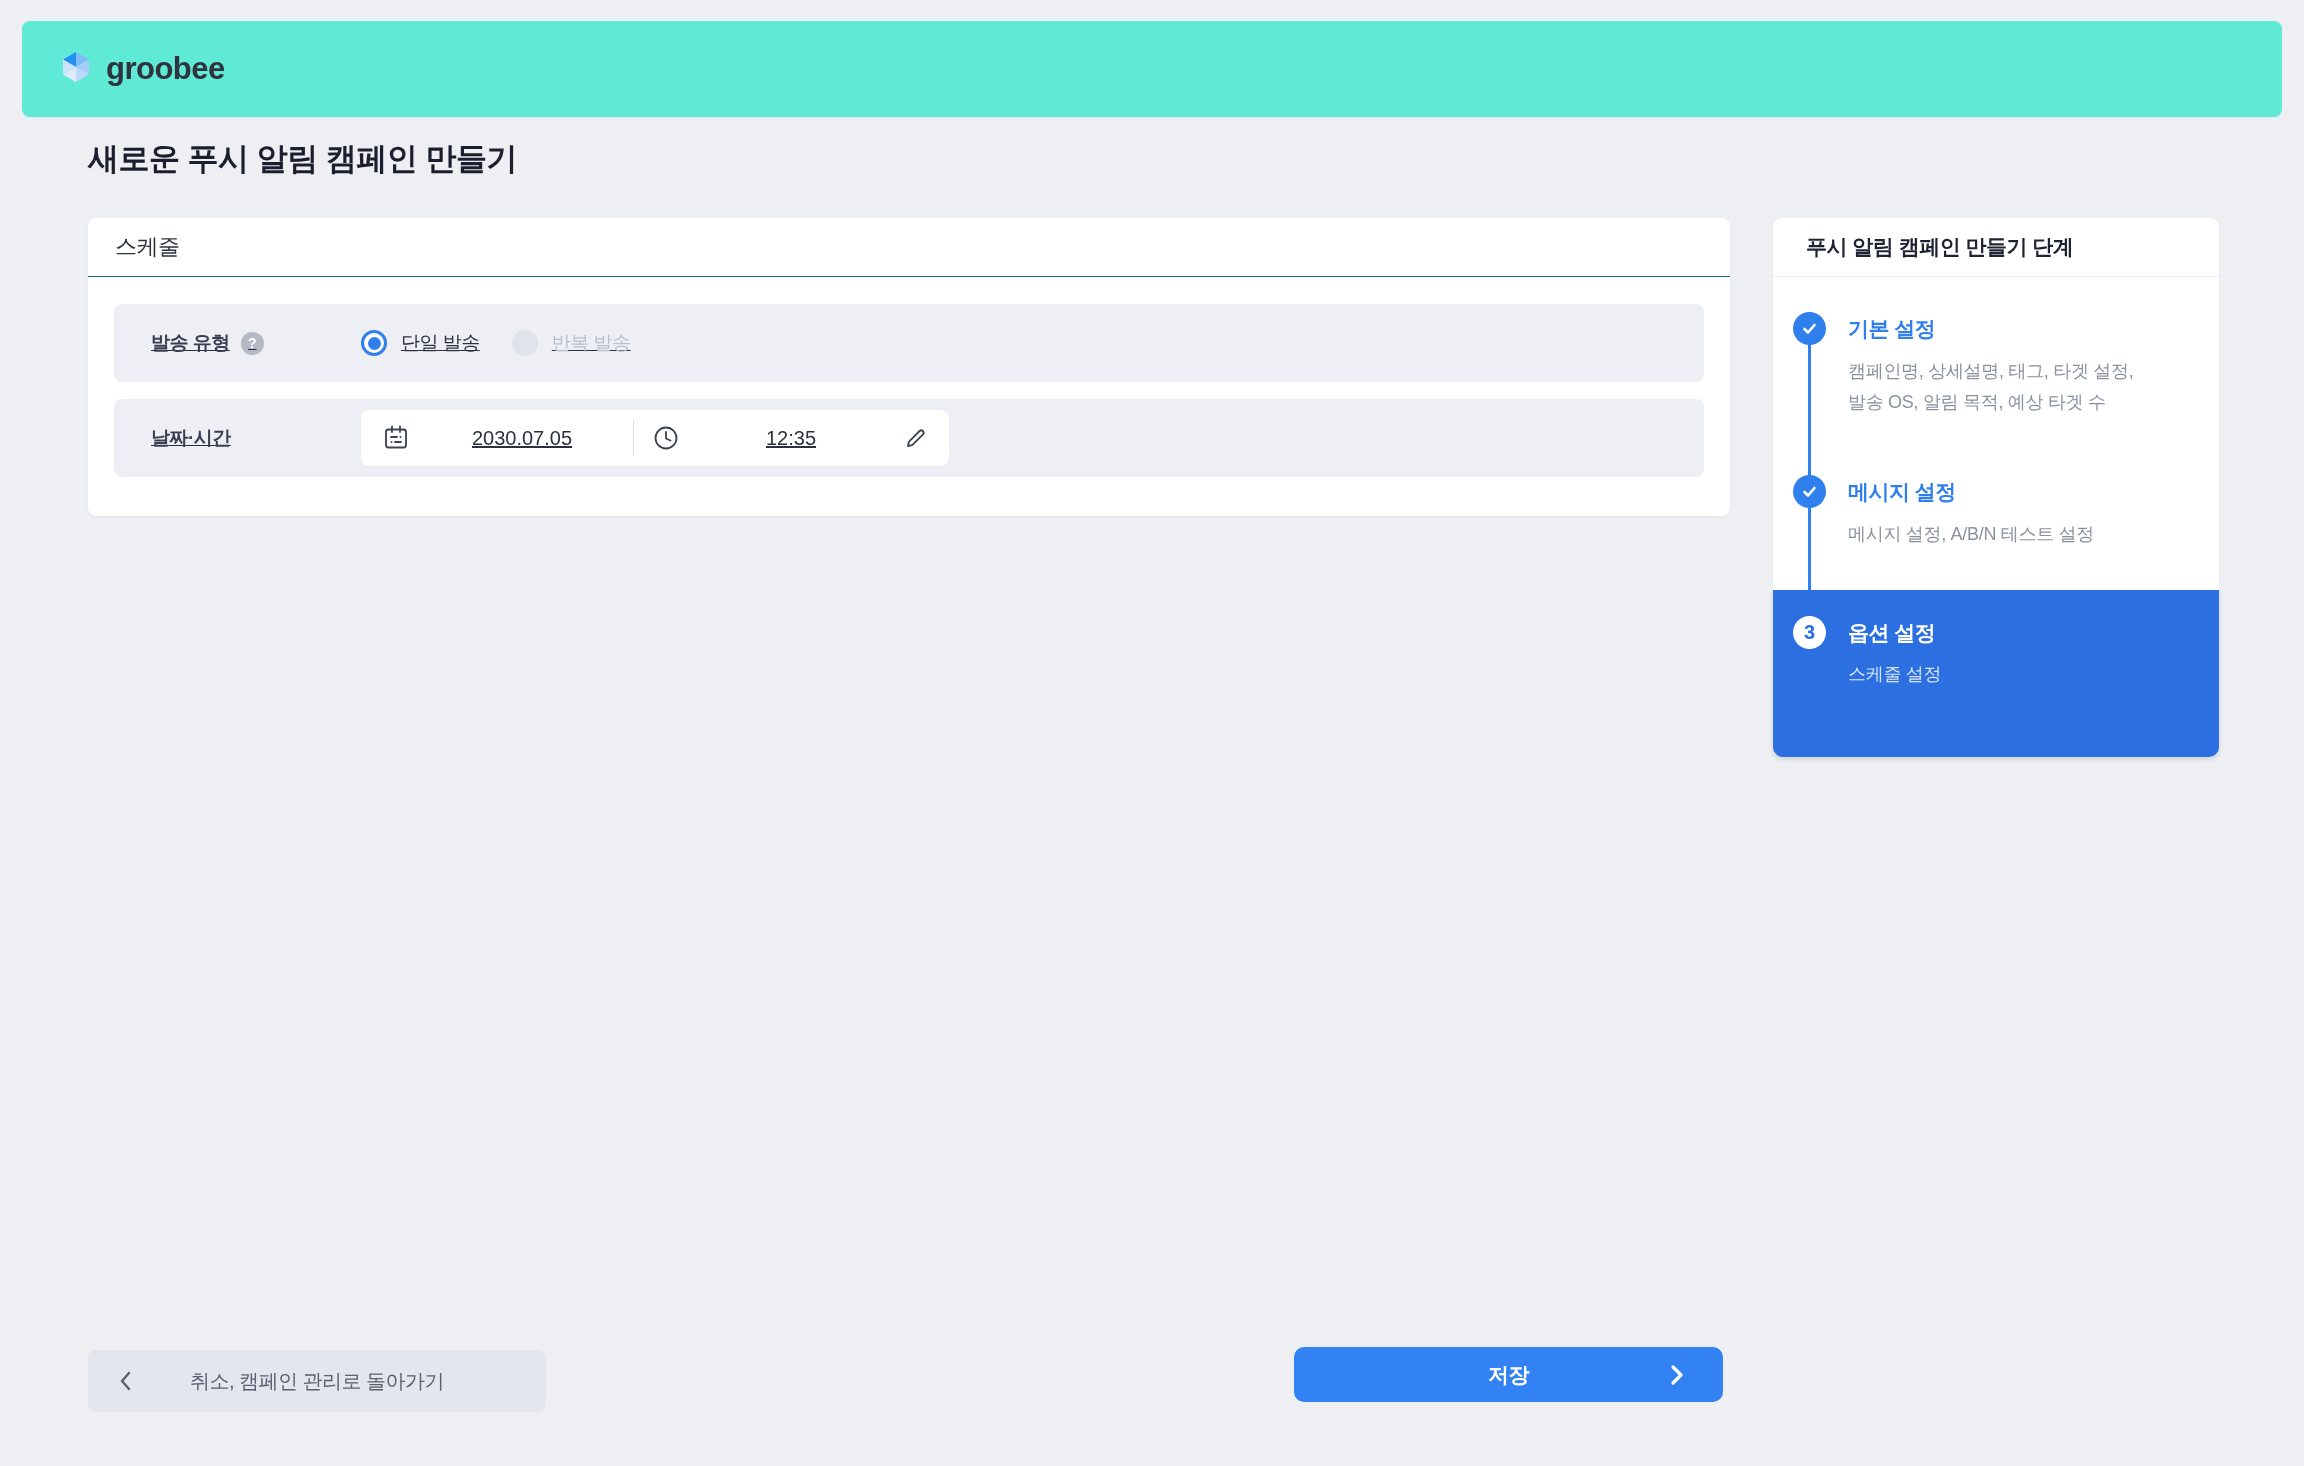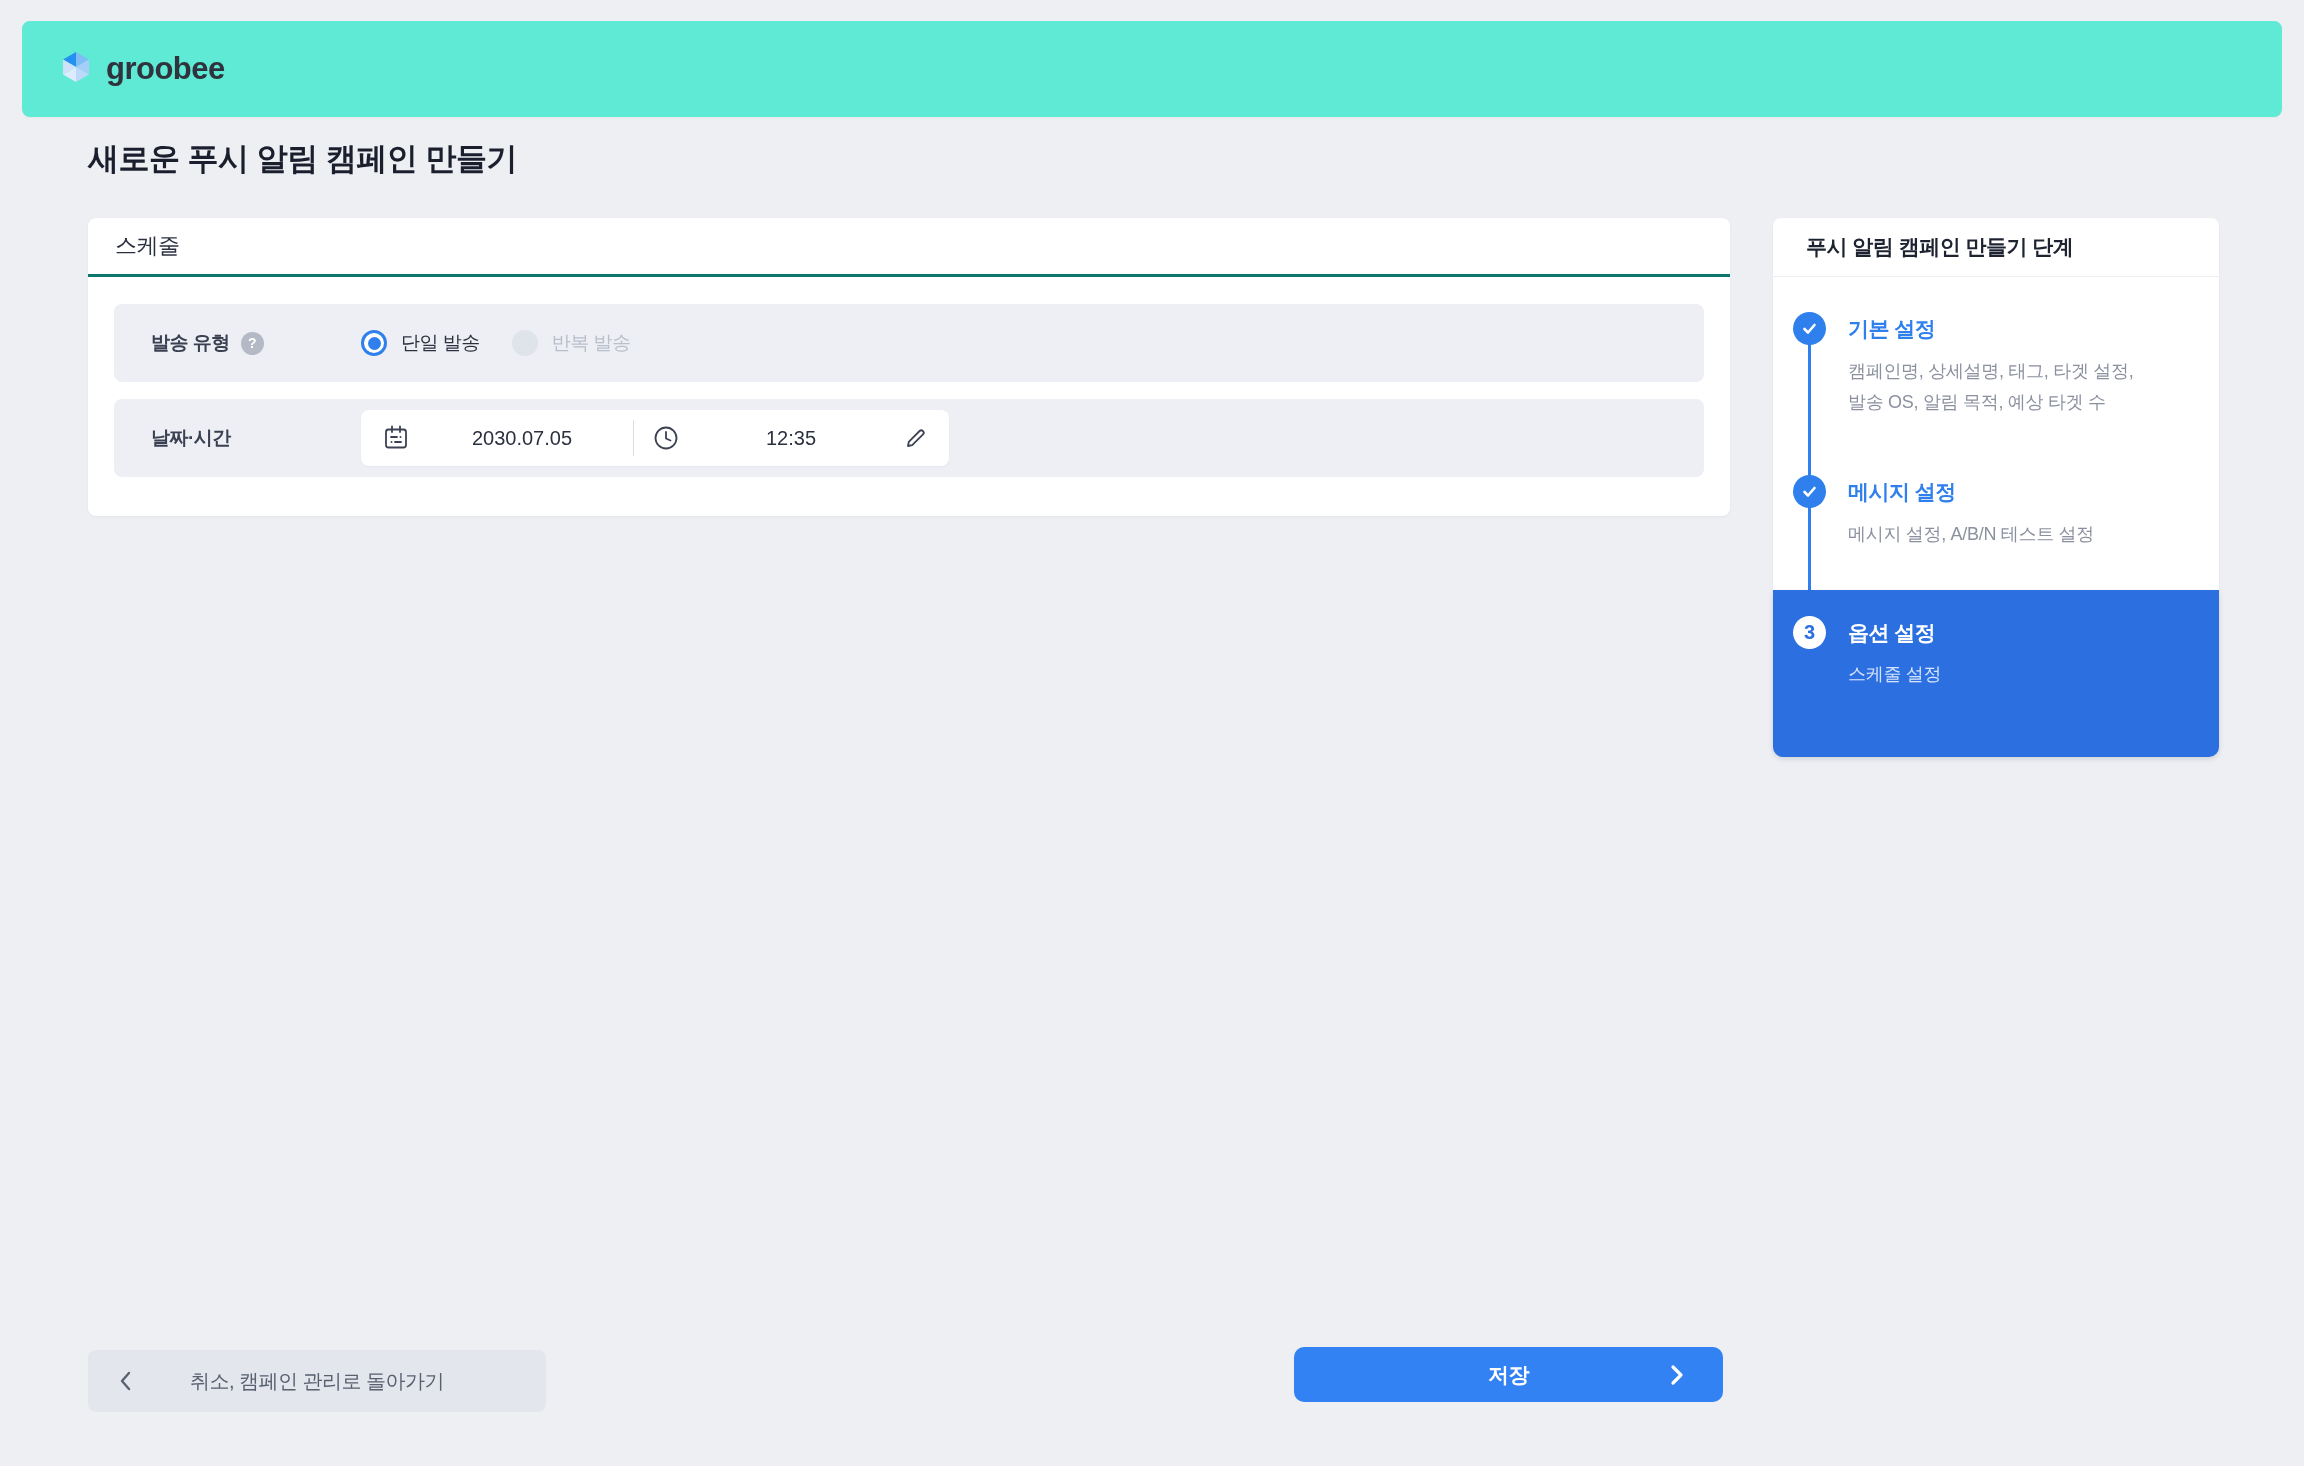--- a/index.html
+++ b/index.html
@@ -30,24 +30,24 @@
   }
 
   
   .main-card {
     left:88px; top:218px; width:1642px; height:298px;
     background:#ffffff; border-radius:8px;
     box-shadow:0 1px 3px rgba(30,40,70,.05);
   }
   .card-header {
     height:59px; display:flex; align-items:center;
-    padding-left:27px; border-bottom:3px solid #0f766e;
+    padding-left:27px; border-bottom:1px solid #0f766e;
     font-size:22px; font-weight:500; color:#2b3040; letter-spacing:-0.5px;
   }
-  .card-body { padding:27px 26px 0 26px; }
+  .card-body { padding:27px 26px 0 26px;text-decoration:underline; }
   .field-row {
     height:78px; background:#edeff4; border-radius:8px;
     display:flex; align-items:center; padding-left:37px;
   }
   .field-row + .field-row { margin-top:17px; }
   .label-wrap { width:210px; display:flex; align-items:center; }
   .row-label { font-size:19px; font-weight:700; color:#3a4051; letter-spacing:-0.5px; }
   .help-circle {
     width:23px; height:23px; border-radius:50%;
     background:#b3bac6; color:#ffffff;

